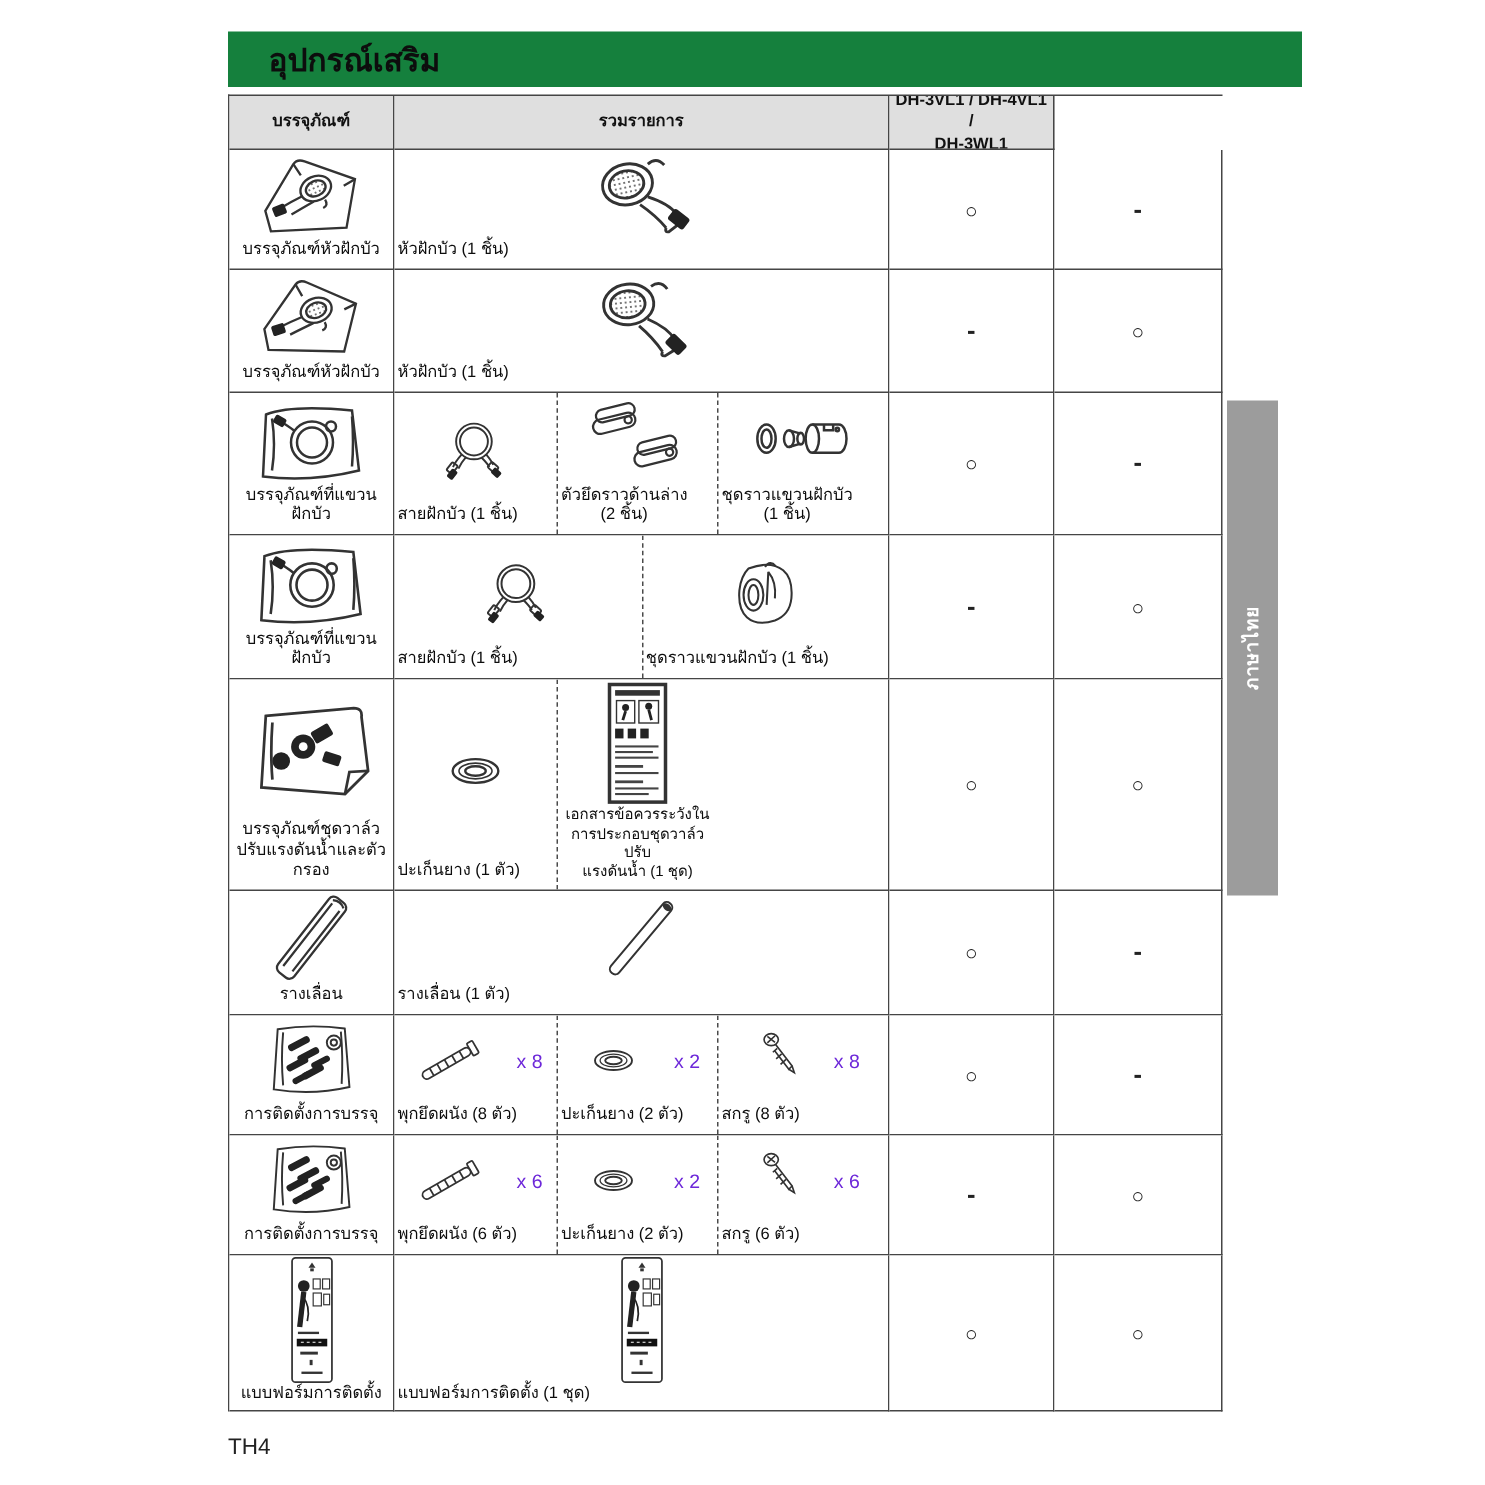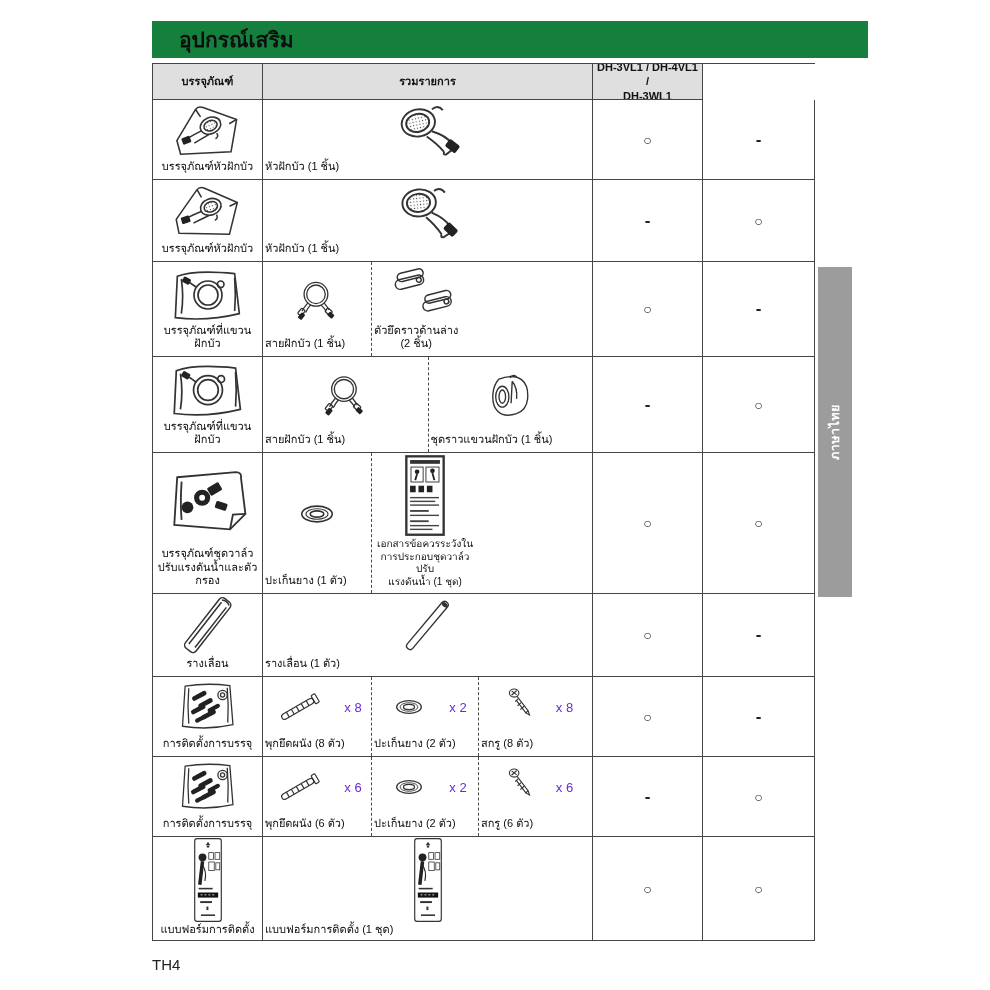--- a/index.html
+++ b/index.html
@@ -347,20 +347,29 @@
         </div>
         <div class="sub">
           <div class="ic">
               <svg class="i" viewBox="0 0 120 90" width="86" height="54">
                 <use href="#s-brackets"></use>
               </svg>
             </div>
           <div class="lbl">ตัวยึดราวด้านล่าง
 (2 ชิ้น)</div>
         </div>
+        <div class="sub">
+          <div class="ic">
+              <svg class="i" viewBox="0 0 120 90" width="102" height="50">
+                <use href="#s-hanger-set"></use>
+              </svg>
+            </div>
+          <div class="lbl">ชุดราวแขวนฝักบัว
+(1 ชิ้น)</div>
+        </div>
       </div>
       <div class="c mk">○</div>
       <div class="c mk dashmark">-</div>
     </div>
 
     <div class="trow" style="height:96px">
       <div class="c pkg">
         <div class="ic">
             <svg class="i" viewBox="0 0 120 90" width="92" height="62">
               <use href="#s-hose-bag"></use>

